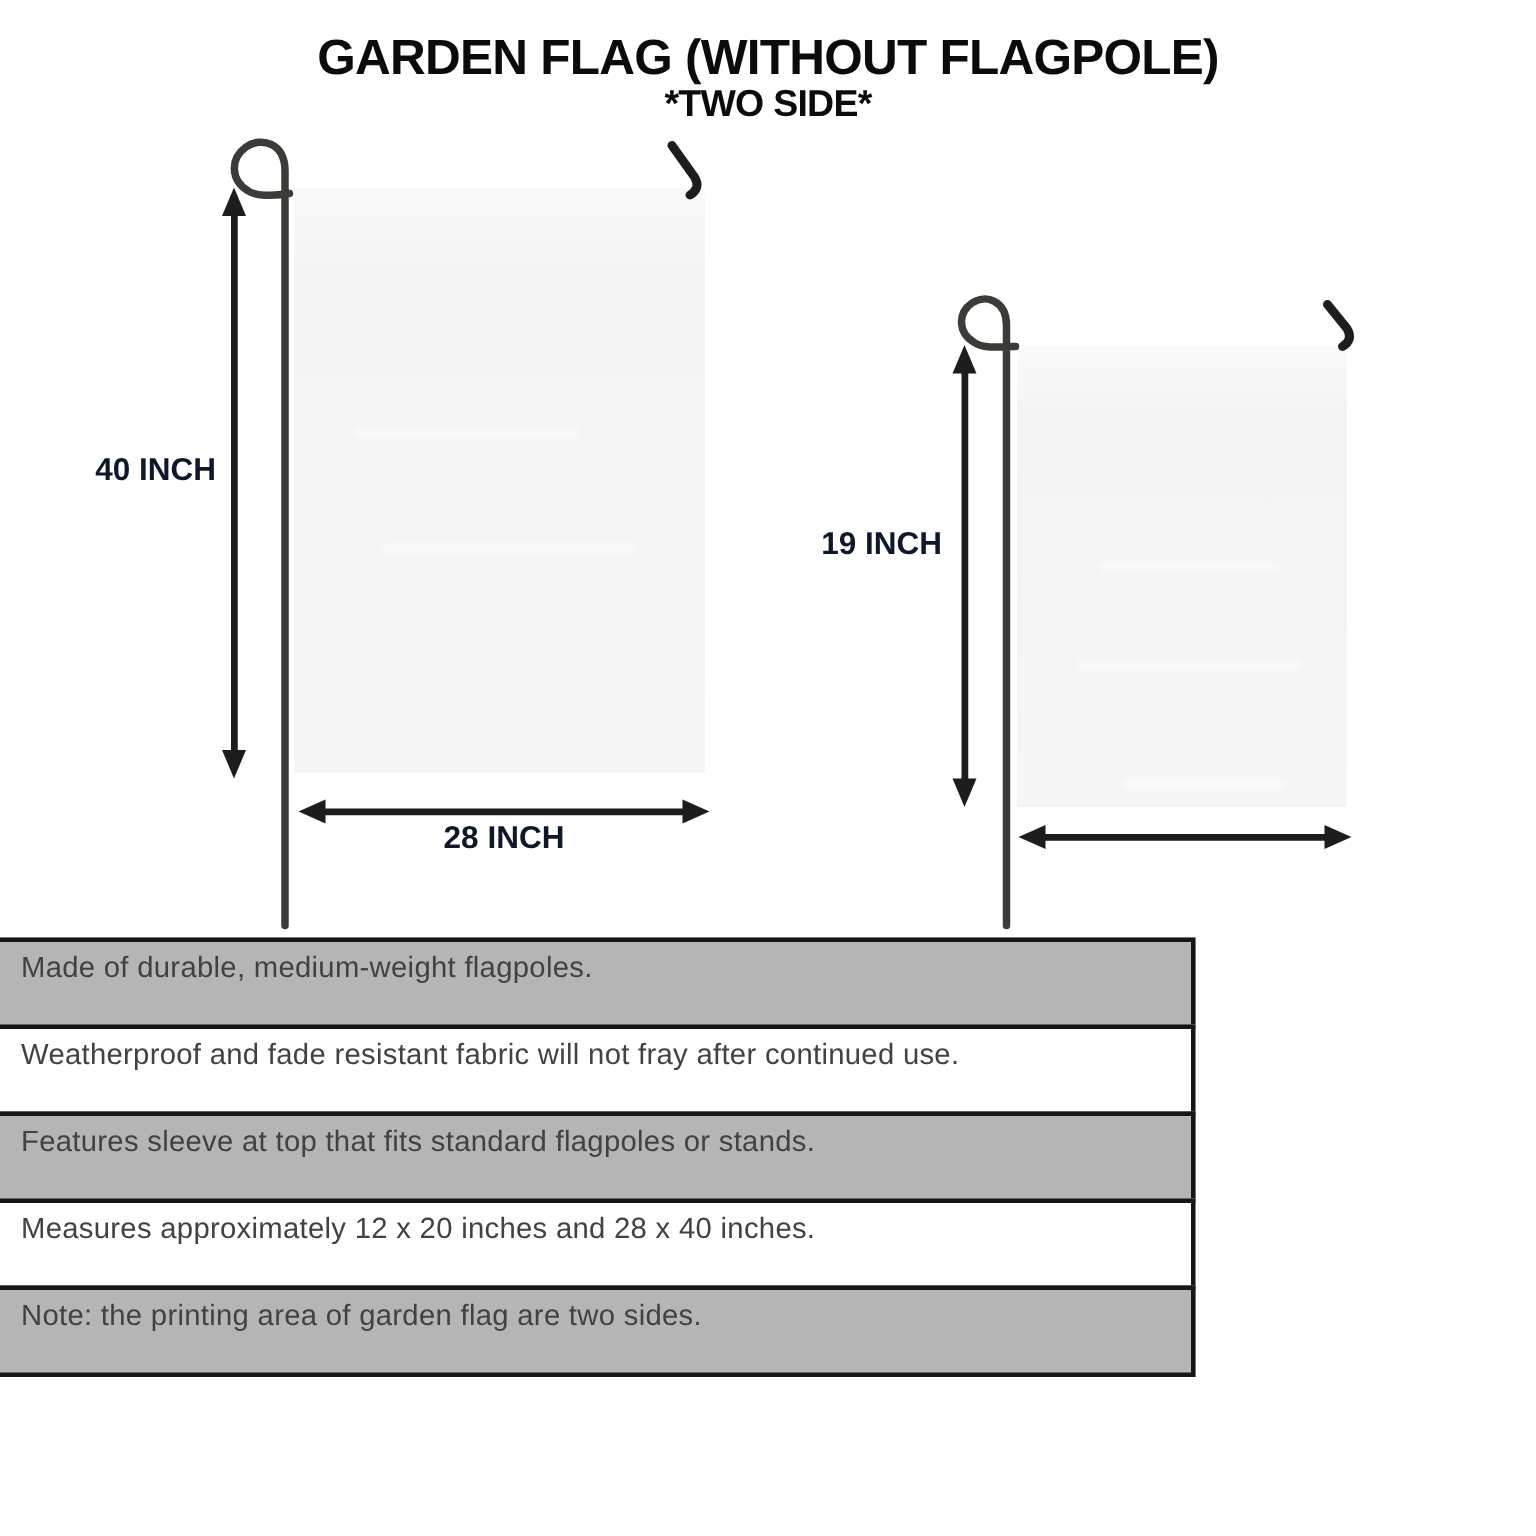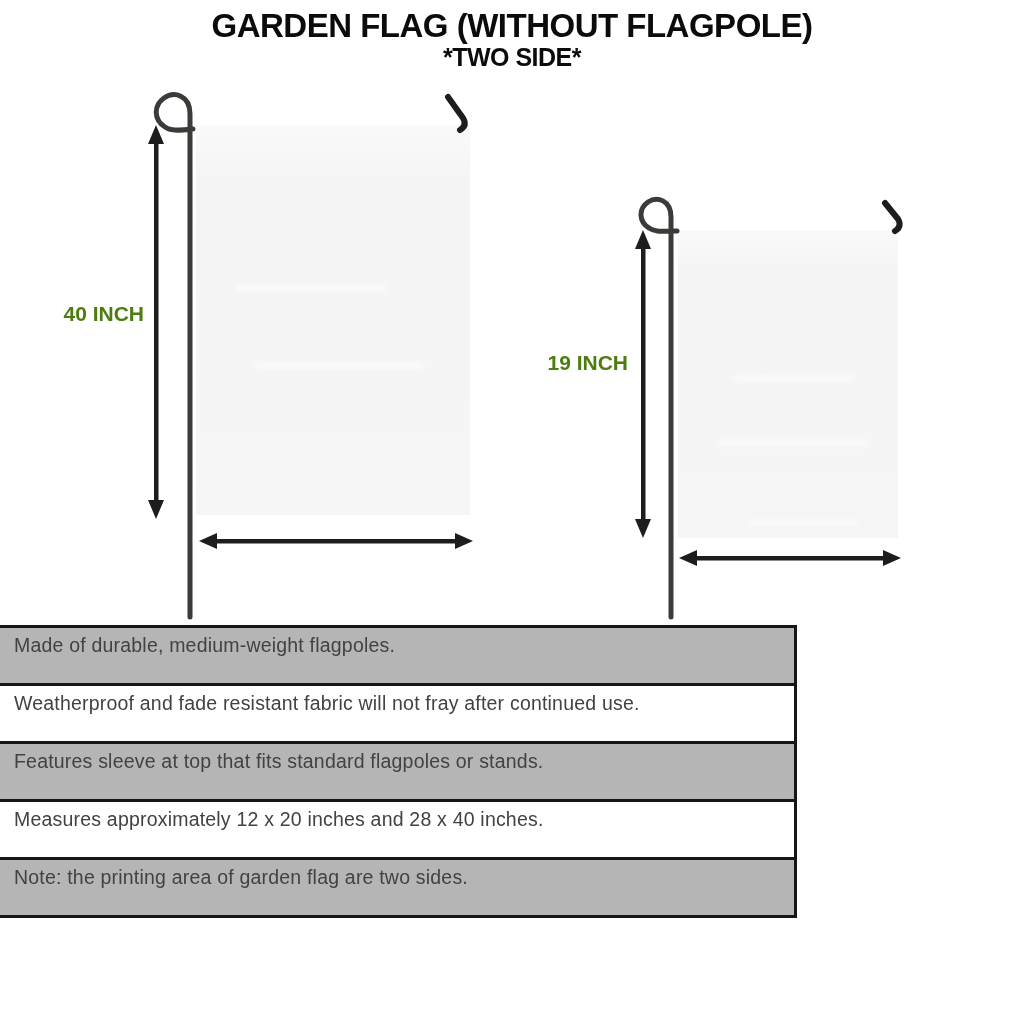--- a/index.html
+++ b/index.html
@@ -11,21 +11,21 @@
   #stage {
     position: relative;
     width: 1024px;
     height: 1024px;
     background: #ffffff;
     overflow: hidden;
   }
   
   .title-block {
     position: absolute;
-    top: 8px;
+    top: 20px;
     left: 0;
     width: 100%;
     text-align: center;
     color: #0b0b0b;
   }
   .title-line1 {
     font-size: 33px;
     font-weight: 800;
     letter-spacing: -0.5px;
     line-height: 1.1;
@@ -57,21 +57,21 @@
     position: absolute;
     left: 0; top: 0;
     width: 1024px; height: 1024px;
     pointer-events: none;
   }
   
   .dim-label {
     position: absolute;
     font-size: 21px;
     font-weight: 700;
-    color: #4d7c0f;
+    color: #0f172a;
     letter-spacing: 0px;
     white-space: nowrap;
   }
   #label-h-large { left: 36px;  top: 302px; width: 108px; text-align: right; }
   #label-w-large { left: 230px; top: 547px; width: 212px; text-align: center; }
   #label-h-small { left: 520px; top: 351px; width: 108px; text-align: right; }
   #label-w-small { left: 685px; top: 562px; width: 212px; text-align: center; }
   
   #features-table {
     position: absolute;
@@ -152,20 +152,21 @@
     </g>
 
     <g fill="#1d1d1d" stroke="none">
       <rect x="694" y="556" width="192" height="4.5"></rect>
       <polygon points="679,558 697,550 697,566"></polygon>
       <polygon points="901,558 883,550 883,566"></polygon>
     </g>
   </svg>
 
   <div id="label-h-large" class="dim-label">40 INCH</div>
+  <div id="label-w-large" class="dim-label">28 INCH</div>
   <div id="label-h-small" class="dim-label">19 INCH</div>
 
   <div id="features-table">
     <div class="feature-row shaded">
       <span>Made of durable, medium-weight flagpoles.</span>
     </div>
     <div class="feature-row plain">
       <span>Weatherproof and fade resistant fabric will not fray after continued use.</span>
     </div>
     <div class="feature-row shaded">

